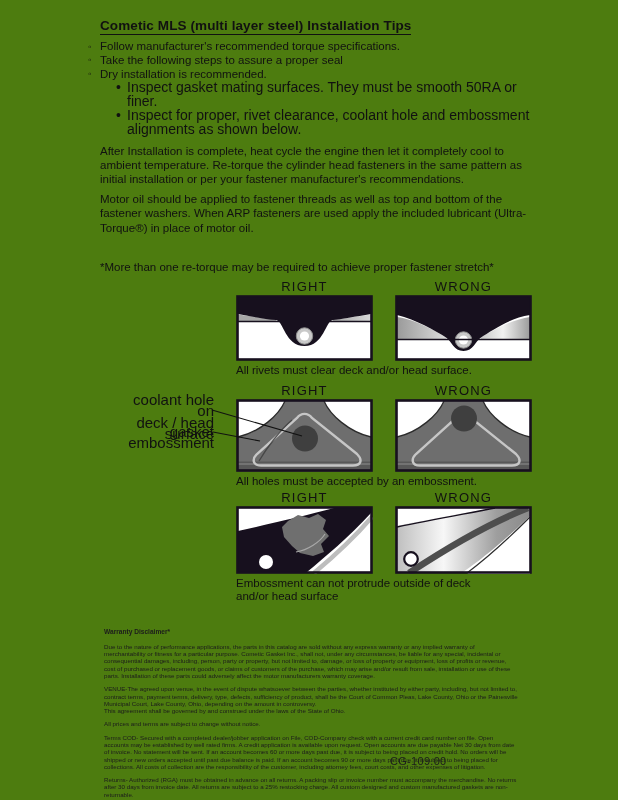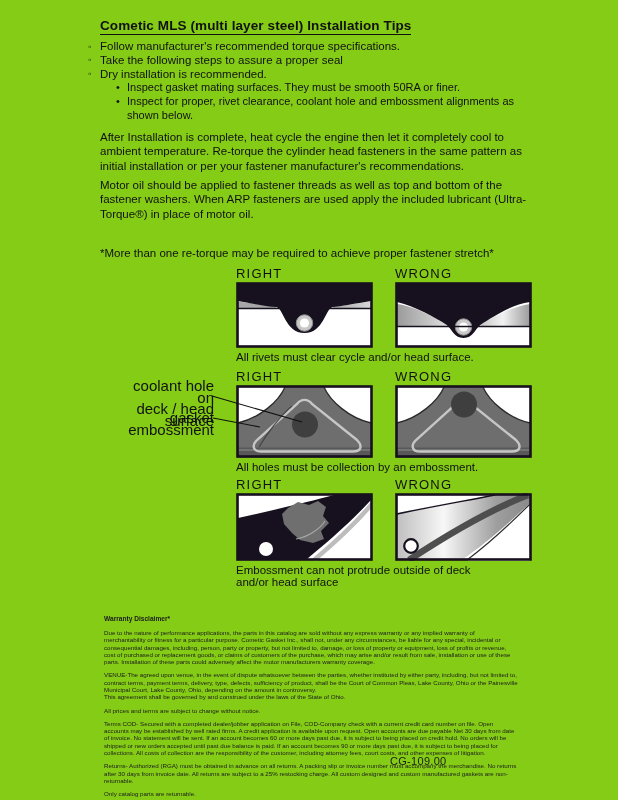--- a/index.html
+++ b/index.html
@@ -1,48 +1,48 @@
 <!DOCTYPE html>
 <html><head>
 <meta charset="utf-8">
 <style>
   html,body{margin:0;padding:0;background:#ffffff;}
   .page{
     position:relative;
     width:618px;height:800px;
-    background:#84cc16;
+    background:#4d7c0f;
     font-family:"Liberation Sans","DejaVu Sans",sans-serif;
     color:#111111;
     overflow:hidden;
     box-sizing:border-box;
     padding-top:16px;
   }
   .content{padding-left:88px;width:452px;}
   .title{
     display:inline-block;
     margin:0 0 5px 12px;
     font-size:13.5px;font-weight:bold;
     border-bottom:1.6px solid #111;
     padding-bottom:1px;
     letter-spacing:.1px;
   }
   .bullet{position:relative;padding-left:12px;font-size:11.5px;line-height:13.8px;}
   .bullet::before{content:"◦";position:absolute;left:0;top:-0.5px;font-size:10px;}
-  .subbullet{position:relative;margin-left:28px;padding-left:11px;font-size:11px;line-height:13.8px;}
+  .subbullet{position:relative;margin-left:28px;padding-left:11px;font-size:14px;line-height:13.8px;}
   .subbullet::before{content:"•";position:absolute;left:0;top:0;}
   .diesel-h{margin:7px 0 0 12px;font-size:12.5px;font-weight:bold;}
   .para{margin:5px 0 0 12px;font-size:11.5px;line-height:14.4px;width:428px;}
   .para.p2{margin-top:7px;}
   .para.p3{margin-top:25px;}
 
   .figrow{position:relative;margin-left:236px;margin-top:7px;width:382px;}
   .figrow.first{margin-top:6px;}
   .figrow.third{margin-top:4px;}
   .figlabels{display:flex;width:296px;gap:22px;}
-  .figlabels span{width:137px;font-size:13px;letter-spacing:1.2px;line-height:14px;}
+  .figlabels span{width:137px;text-align:center;font-size:13px;letter-spacing:1.2px;line-height:14px;}
   .figboxes{display:flex;gap:22px;margin-top:1px;}
   .figcaption{margin-top:3px;font-size:11.5px;line-height:12.5px;color:#111;}
   .figcaption.narrow{width:258px;}
 
   .ann{position:absolute;text-align:right;font-size:15px;line-height:11.5px;color:#111;}
   .ann1{left:-122px;top:10px;width:100px;}
   .ann2{left:-122px;top:42px;width:100px;}
   .leaders{position:absolute;left:-122px;top:8px;pointer-events:none;}
 
   .disclaimer{margin-top:26px;padding-left:104px;width:414px;font-size:6.2px;line-height:7.3px;color:#1c1c1c;}
@@ -108,21 +108,21 @@
         <rect x="1" y="1" width="135" height="64" fill="#ffffff"></rect>
         <path d="M2,22 C20,24.5 41,36 51,42.5 L51,44.5 L2,44.5 Z" fill="url(#f1wl)"></path>
         <path d="M86,42.5 C96,36 117,24.5 135,22 L135,44.5 L86,44.5 Z" fill="url(#f1wr)"></path>
         <path d="M2,2 H135 V20 C116,22.5 96,36 86,42.5 C80,46.5 78.5,56 68.5,56 C58.5,56 57,46.5 51,42.5 C41,36 21,24.5 2,20 Z" fill="#17101e"></path>
         <circle cx="68.5" cy="45" r="8.2" fill="#c9c9c9" stroke="#8f8f8f" stroke-width="1"></circle>
         <circle cx="68.5" cy="45" r="4.6" fill="#ffffff"></circle>
         <line x1="2" y1="44.5" x2="135" y2="44.5" stroke="#17101e" stroke-width="1.6"></line>
         <rect x="1.5" y="1.5" width="134" height="63" fill="none" stroke="#17101e" stroke-width="2.6"></rect>
       </svg>
     </div>
-    <div class="figcaption">All rivets must clear cycle and/or head surface.</div>
+    <div class="figcaption">All rivets must clear deck and/or head surface.</div>
   </div>
 
   <div class="figrow">
     <div class="figlabels">
       <span>RIGHT</span>
       <span>WRONG</span>
     </div>
     <div class="ann ann1">
       <div>coolant hole on</div>
       <div>deck / head surface</div>
@@ -152,21 +152,21 @@
         <line x1="1" y1="65" x2="136" y2="65" stroke="#8d8d8d" stroke-width="1.2"></line>
         <path d="M2,2 H49 C43,16 24,33 2,38 Z" fill="#ffffff"></path>
         <path d="M49,2 C43,16 24,33 2,38" fill="none" stroke="#2b2b2b" stroke-width="1.3"></path>
         <path d="M88,2 H135 V38 C113,33 94,16 88,2 Z" fill="#ffffff"></path>
         <path d="M88,2 C94,16 113,33 135,38" fill="none" stroke="#2b2b2b" stroke-width="1.3"></path>
         <path d="M61,19 C65,13.5 72,13.5 76,19 L121,55 C127,61 125,66.5 117,66.5 L25,66.5 C17,66.5 15.5,60.5 21,55 Z" fill="none" stroke="#c6c6c6" stroke-width="2.4"></path>
         <circle cx="69" cy="19.5" r="13" fill="#3f3f3f"></circle>
         <rect x="1.5" y="1.5" width="134" height="70" fill="none" stroke="#17101e" stroke-width="2.6"></rect>
       </svg>
     </div>
-    <div class="figcaption">All holes must be collection by an embossment.</div>
+    <div class="figcaption">All holes must be accepted by an embossment.</div>
   </div>
 
   <div class="figrow third">
     <div class="figlabels">
       <span>RIGHT</span>
       <span>WRONG</span>
     </div>
     <div class="figboxes">
       <svg width="137" height="68" viewBox="0 0 137 68">
         <rect x="1" y="1" width="135" height="66" fill="#ffffff"></rect>

